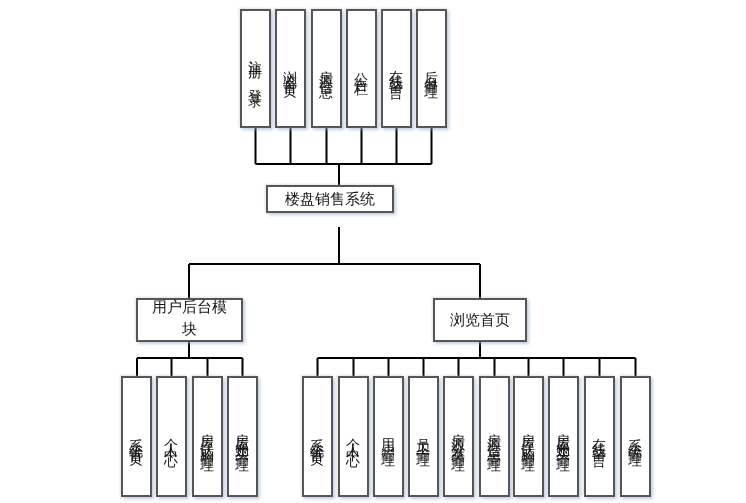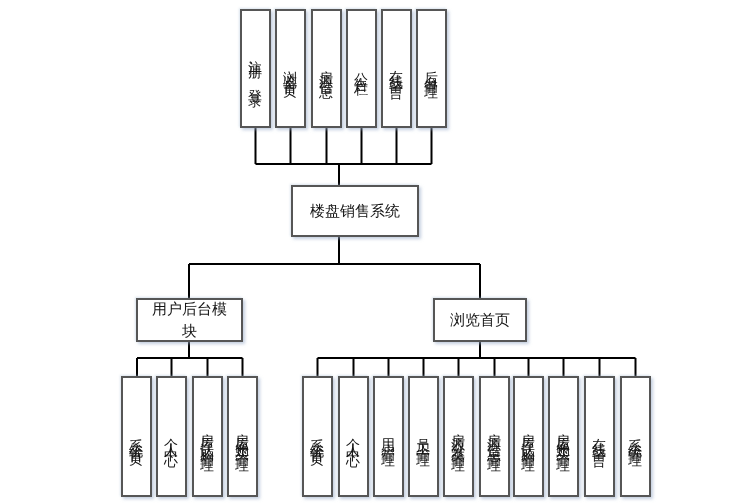--- a/index.html
+++ b/index.html
@@ -31,21 +31,21 @@
     line-height:1;
     white-space:nowrap;
   }
   .htext{
     display:block;
     font-size:15px;
     line-height:1.45;
     text-align:center;
     word-break:break-all;
   }
-  .hnode-user .htext{width:80px;}
+  .hnode-user .htext{width:80px;font-family:Liberation Mono, monospace;}
 </style>
 </head>
 <body>
 
 <div class="stage">
 
   <svg class="wires" width="746" height="503">
     <path d="M255.5 128 V164 M290.5 128 V164 M326.5 128 V164 M361.5 128 V164 M396.5 128 V164 M431.5 128 V164
          M255.5 164 H431.5
          M339 164 V186
@@ -71,21 +71,21 @@
   <div class="node" style="left:346px;top:9px;width:31px;height:119px">
     <span class="vtext">公告栏</span>
   </div>
   <div class="node" style="left:381px;top:9px;width:31px;height:119px">
     <span class="vtext">在线留言</span>
   </div>
   <div class="node" style="left:416px;top:9px;width:31px;height:119px">
     <span class="vtext">后台管理</span>
   </div>
 
-  <div class="node" style="left:291px;top:185px;width:128px;height:52px">
+  <div class="node" style="left:266px;top:185px;width:128px;height:28px">
     <span class="htext">楼盘销售系统</span>
   </div>
 
   <div class="node hnode-user" style="left:136px;top:298px;width:107px;height:44px">
     <span class="htext">用户后台模块</span>
   </div>
   <div class="node" style="left:433px;top:298px;width:94px;height:44px">
     <span class="htext">浏览首页</span>
   </div>
 

